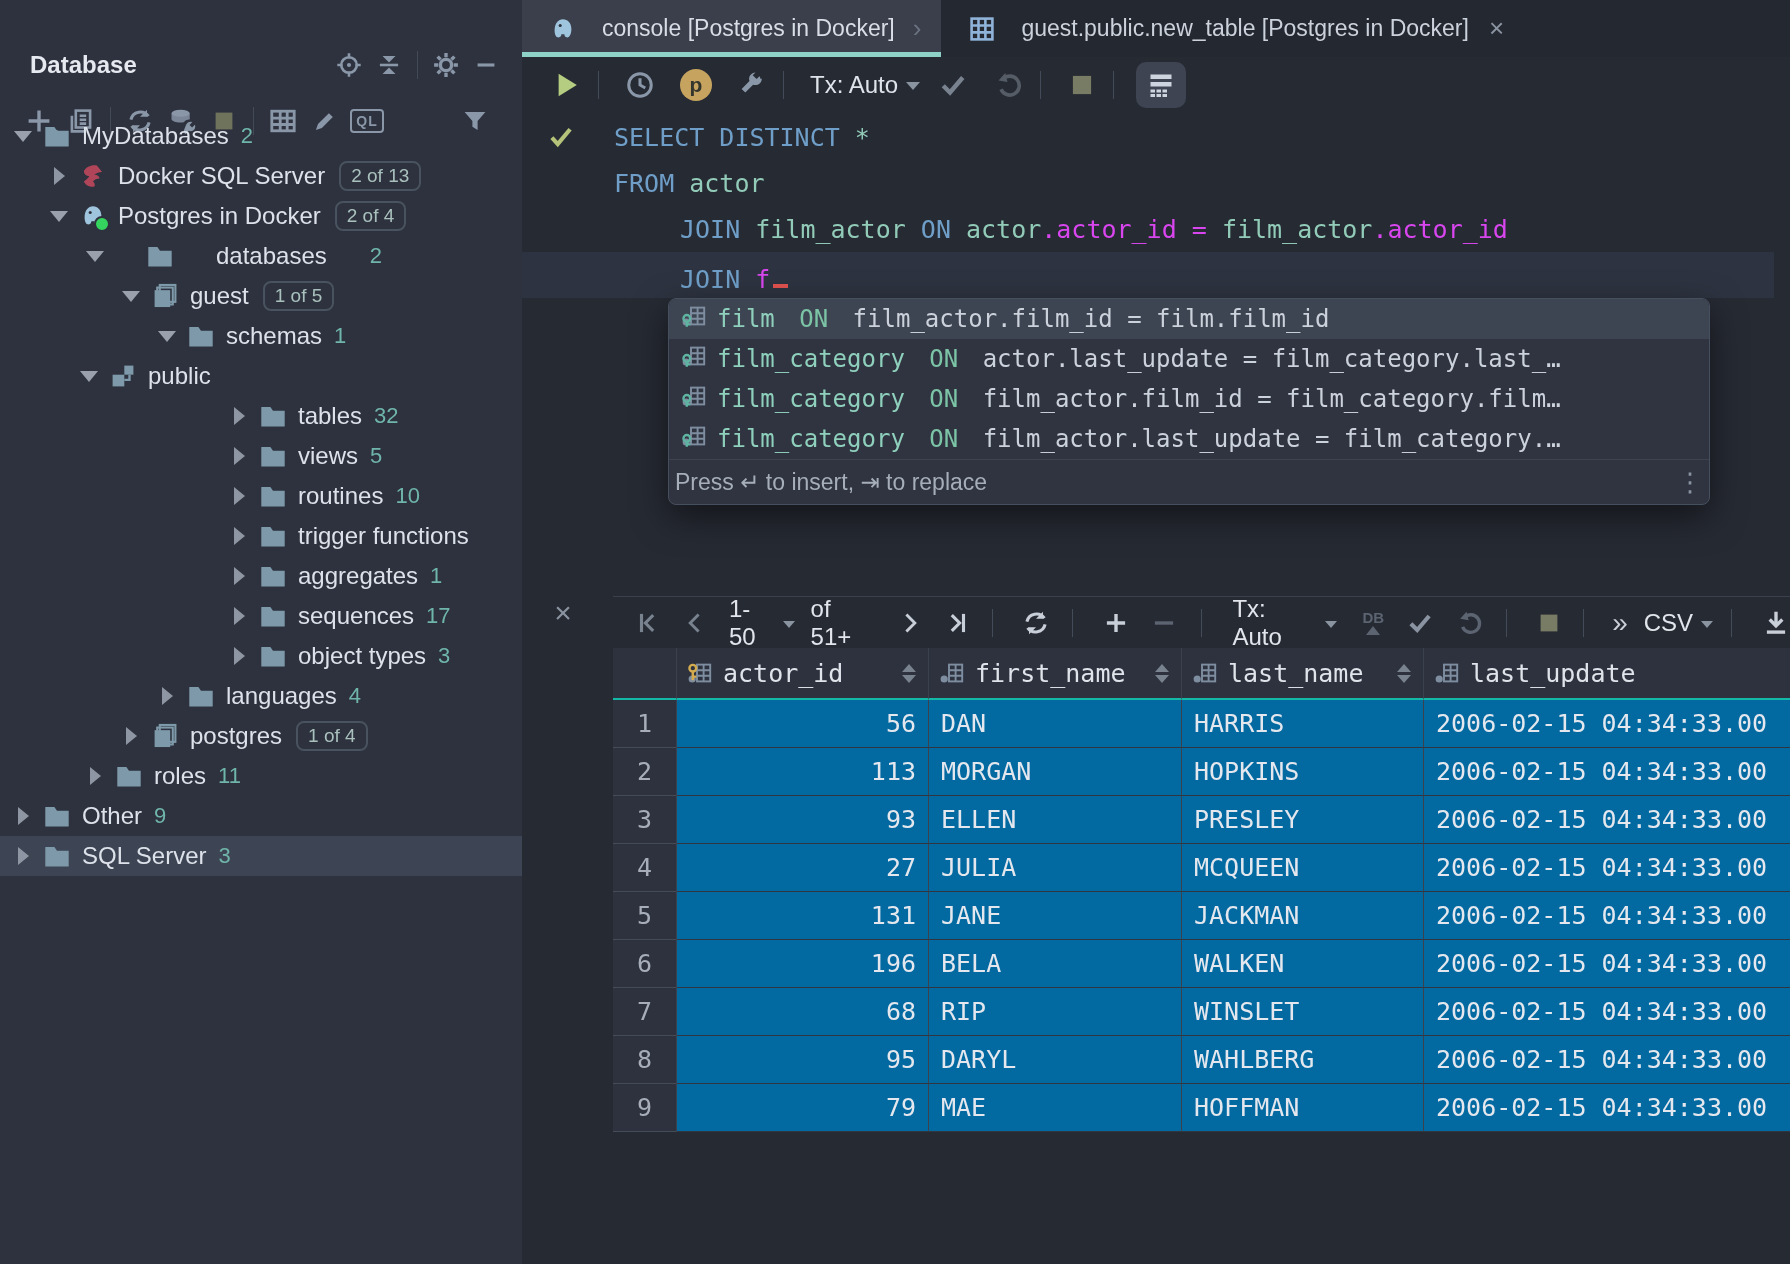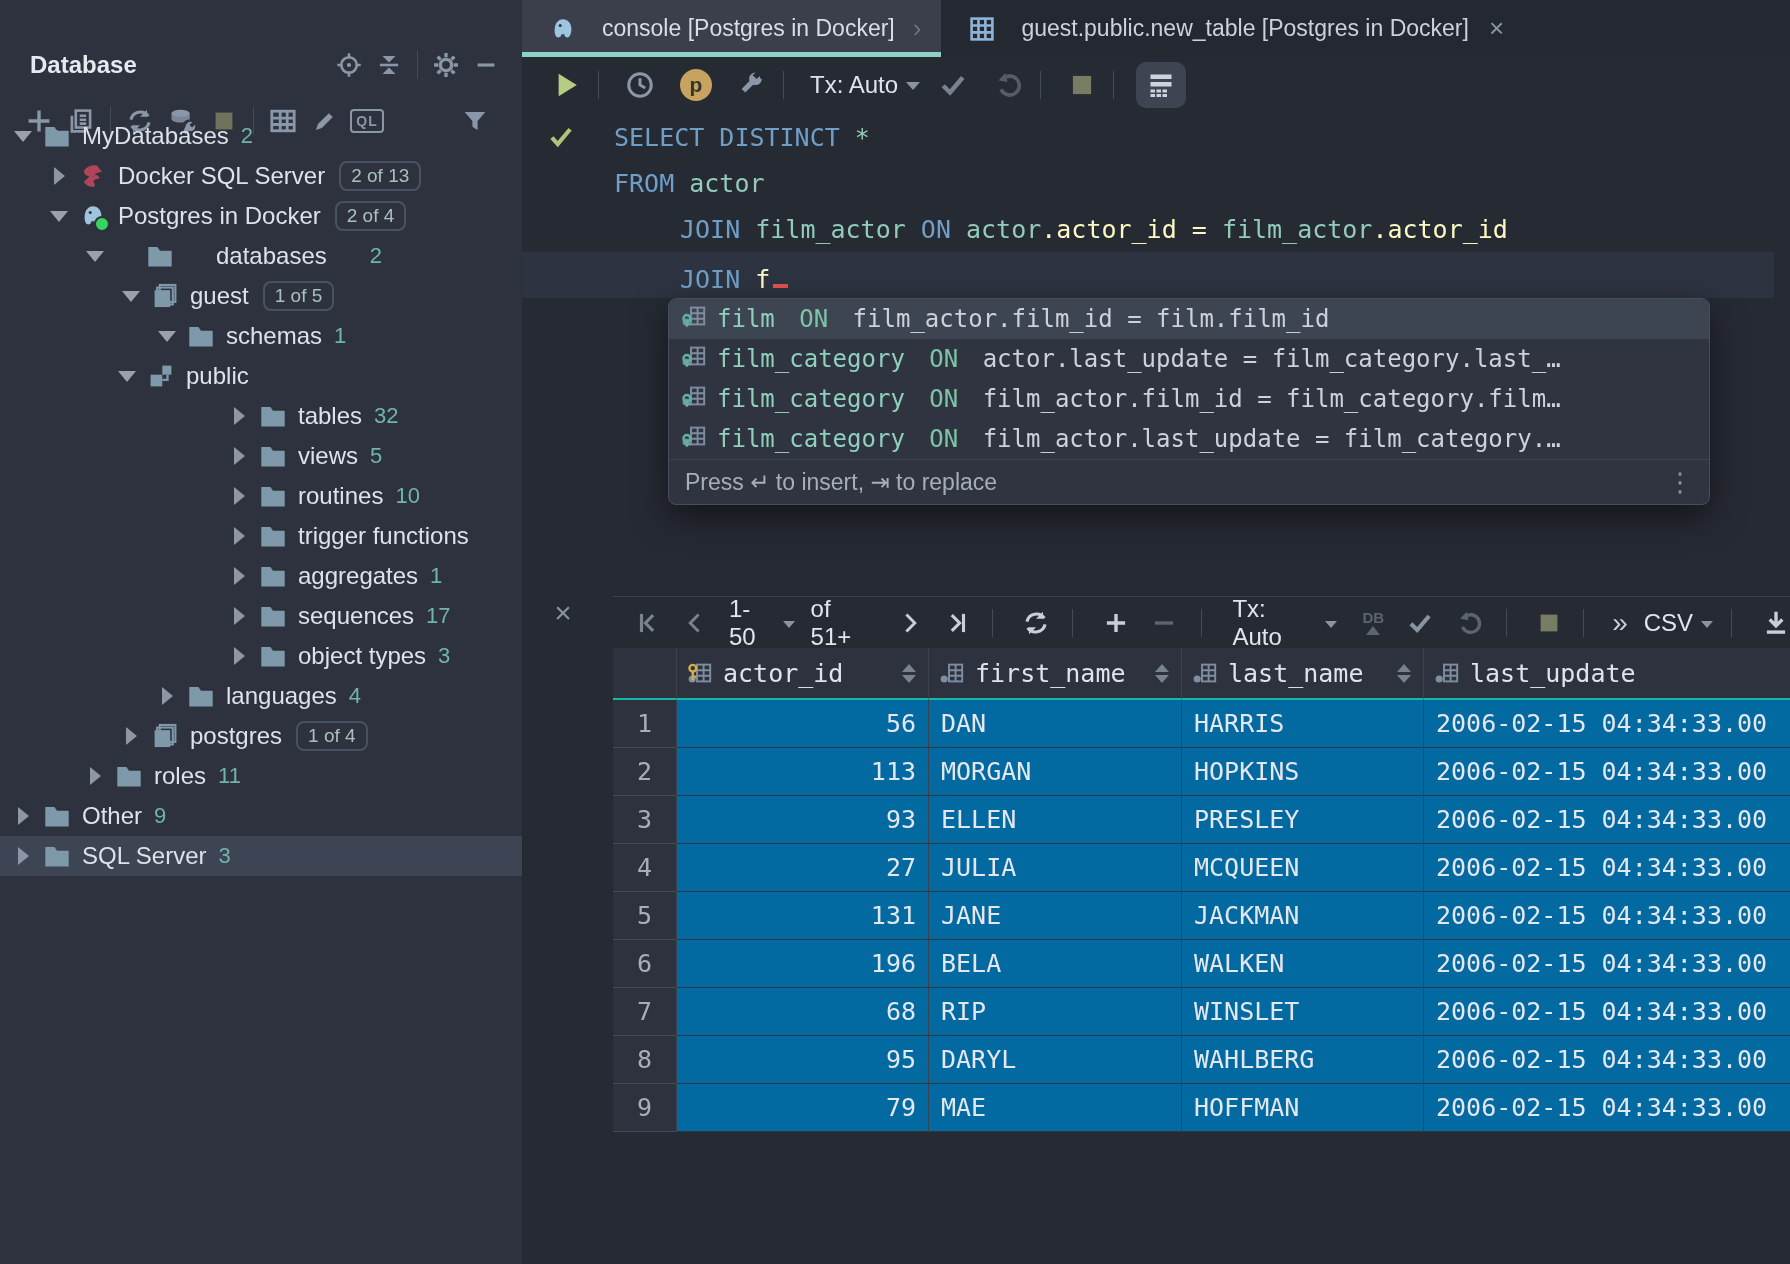--- a/index.html
+++ b/index.html
@@ -45,30 +45,30 @@
   .txt-btn{display:flex;align-items:center;gap:8px;color:#dfe3ea;font-size:24px;margin-left:18px;}
   .chev{width:0;height:0;border-left:7px solid transparent;border-right:7px solid transparent;border-top:8px solid #8a93a0;margin-top:3px;}
   .pcircle{width:32px;height:32px;border-radius:50%;background:#c6a35f;color:#33362d;font-size:21px;font-weight:700;display:flex;align-items:center;justify-content:center;}
   .toggle-btn{width:50px;height:46px;border-radius:10px;background:#3e4452;display:flex;align-items:center;justify-content:center;margin-left:14px;}
 
   
   .editor{position:absolute;left:522px;top:112px;right:0;bottom:0;background:#262a33;}
   .code-line{position:absolute;left:0;right:16px;height:46px;display:flex;align-items:center;font-size:25px;white-space:pre;}
   .code-line.current{background:#2d3340;}
   .gutter{width:92px;flex:none;display:flex;align-items:center;padding-left:26px;box-sizing:border-box;}
-  .kw{color:#6f9fc8;} .tbl{color:#92ccb9;} .pl{color:#fef9c3;}
+  .kw{color:#6f9fc8;} .tbl{color:#92ccb9;} .pl{color:#d946ef;}
   .caret{display:inline-block;width:15px;height:28px;border-bottom:4px solid #e0524f;margin-left:3px;}
   .ind1{padding-left:66px;}
 
   
   .popup{position:absolute;left:668px;top:298px;width:1040px;background:#2f3440;border:1px solid #464f5d;border-radius:8px;box-shadow:0 12px 34px rgba(0,0,0,.5);z-index:6;overflow:hidden;}
   .p-item{height:40px;display:flex;align-items:center;padding:0 12px;gap:10px;font-size:24px;color:#ccd2db;white-space:pre;overflow:hidden;}
   .p-item.sel{background:#3e4552;}
   .p-name{color:#8fd0bc;} .p-on{color:#7cc4a6;} .p-expr{color:#ccd2db;}
-  .p-footer{height:44px;border-top:1px solid #3d4450;display:flex;align-items:center;padding:0 16px;color:#a6aeba;font-size:23px;}
+  .p-footer{height:44px;border-top:1px solid #3d4450;display:flex;align-items:center;padding:0 6px;color:#a6aeba;font-size:23px;}
   .kebab{margin-left:auto;color:#8a93a0;font-size:26px;}
 
   
   .res-close{position:absolute;left:546px;top:596px;width:34px;height:34px;display:flex;align-items:center;justify-content:center;color:#8a93a0;font-size:30px;}
   .res-toolbar{position:absolute;left:613px;top:596px;right:0;height:52px;background:#262a33;border-top:1px solid #3a414d;display:flex;align-items:center;color:#c9cfd8;}
   .rbtn{display:flex;align-items:center;justify-content:center;margin-left:22px;}
   .rtxt{color:#e2e6ec;font-size:24px;display:flex;align-items:center;gap:8px;margin-left:22px;}
   .schev{width:0;height:0;border-left:6px solid transparent;border-right:6px solid transparent;border-top:7px solid #8a93a0;margin-top:2px;}
   .dbup{display:flex;flex-direction:column;align-items:center;color:#5c6472;font-size:15px;font-weight:700;line-height:13px;margin-left:26px;}
   .dbup .uparrow{width:0;height:0;border-left:7px solid transparent;border-right:7px solid transparent;border-bottom:9px solid #5c6472;margin-top:2px;}
@@ -267,21 +267,21 @@
             <span class="ar-exp"></span>
           </span>
           <span class="ticon">
             <svg width="26" height="24" viewBox="0 0 20 18">
               <path d="M1 2h7l2 3h9v12H1z" fill="#7e99a9"></path>
             </svg>
           </span>
           <span>schemas</span>
           <span class="tcount">1</span>
         </div>
-        <div class="trow" style="padding-left: 114px;">
+        <div class="trow" style="padding-left: 76px;">
           <span class="arrowbox">
             <span class="ar-exp"></span>
           </span>
           <span class="ticon">
             <svg width="28" height="26" viewBox="0 0 20 20">
               <rect x="11" y="2" width="7" height="7" fill="#7e99a9"></rect>
               <rect x="2" y="9" width="9" height="9" fill="#7e99a9"></rect>
               <path d="M11 13h4V9" stroke="#7e99a9" stroke-width="1.8" fill="none"></path>
             </svg>
           </span>

